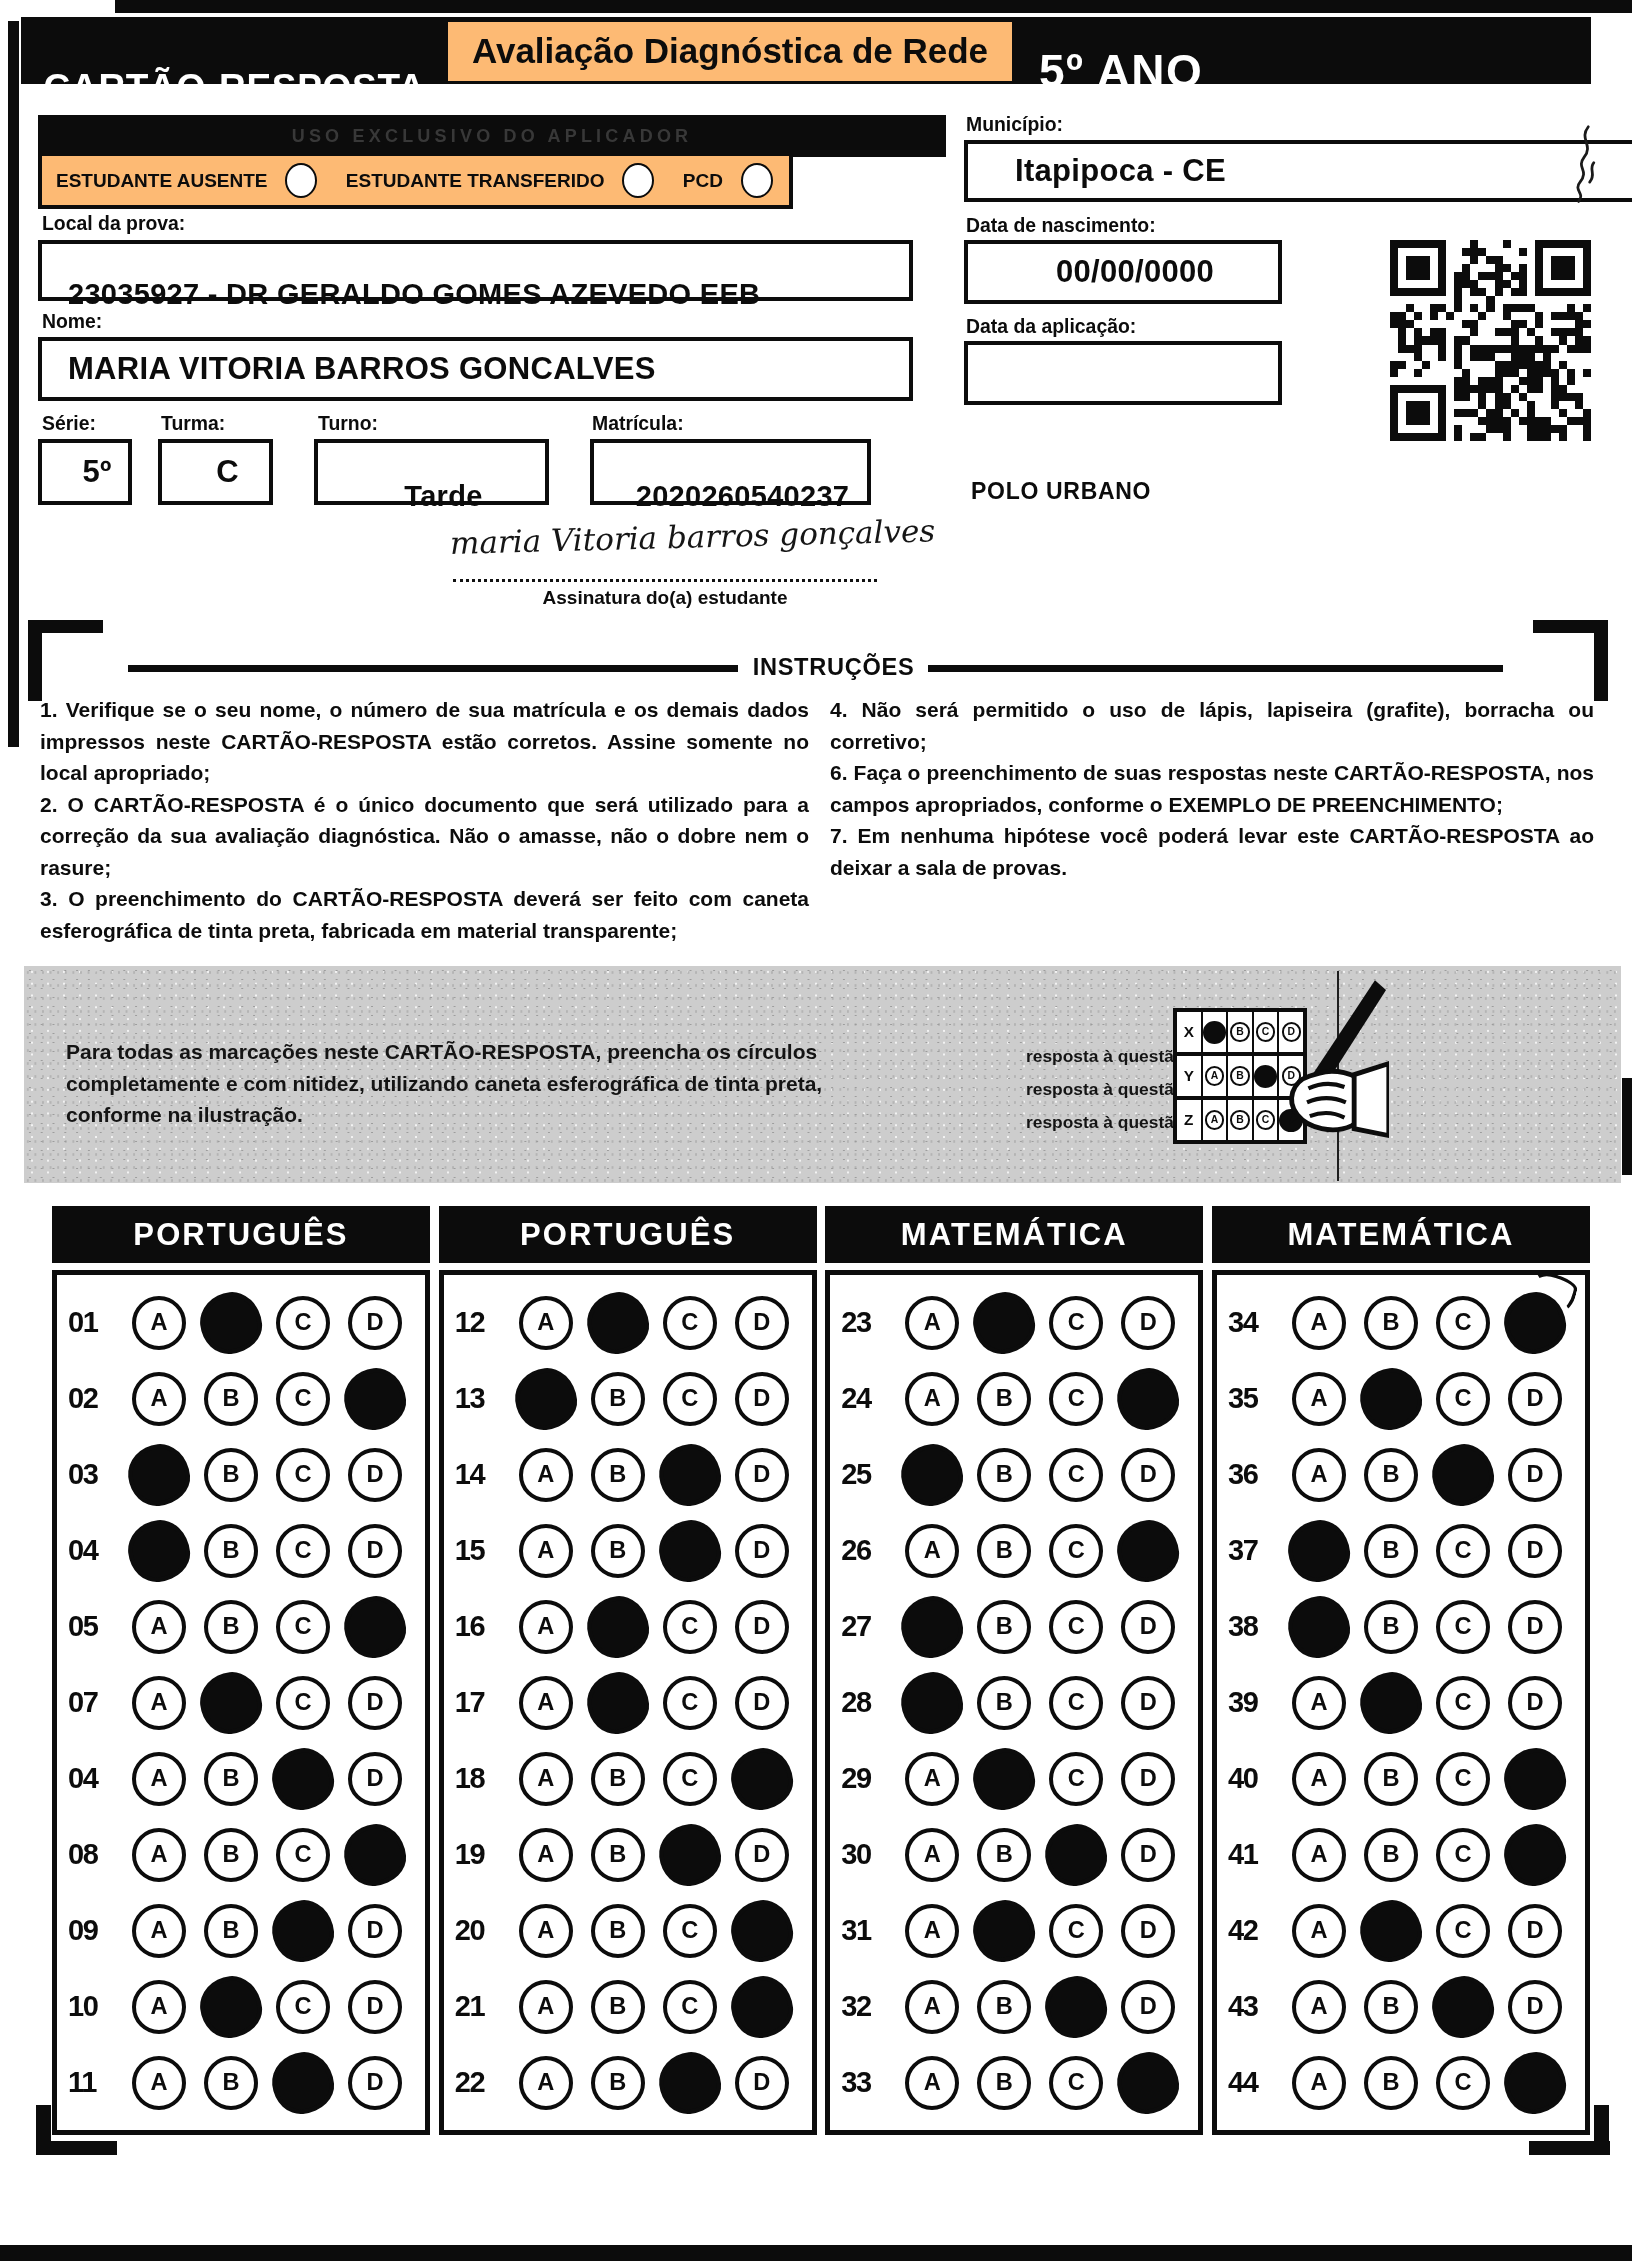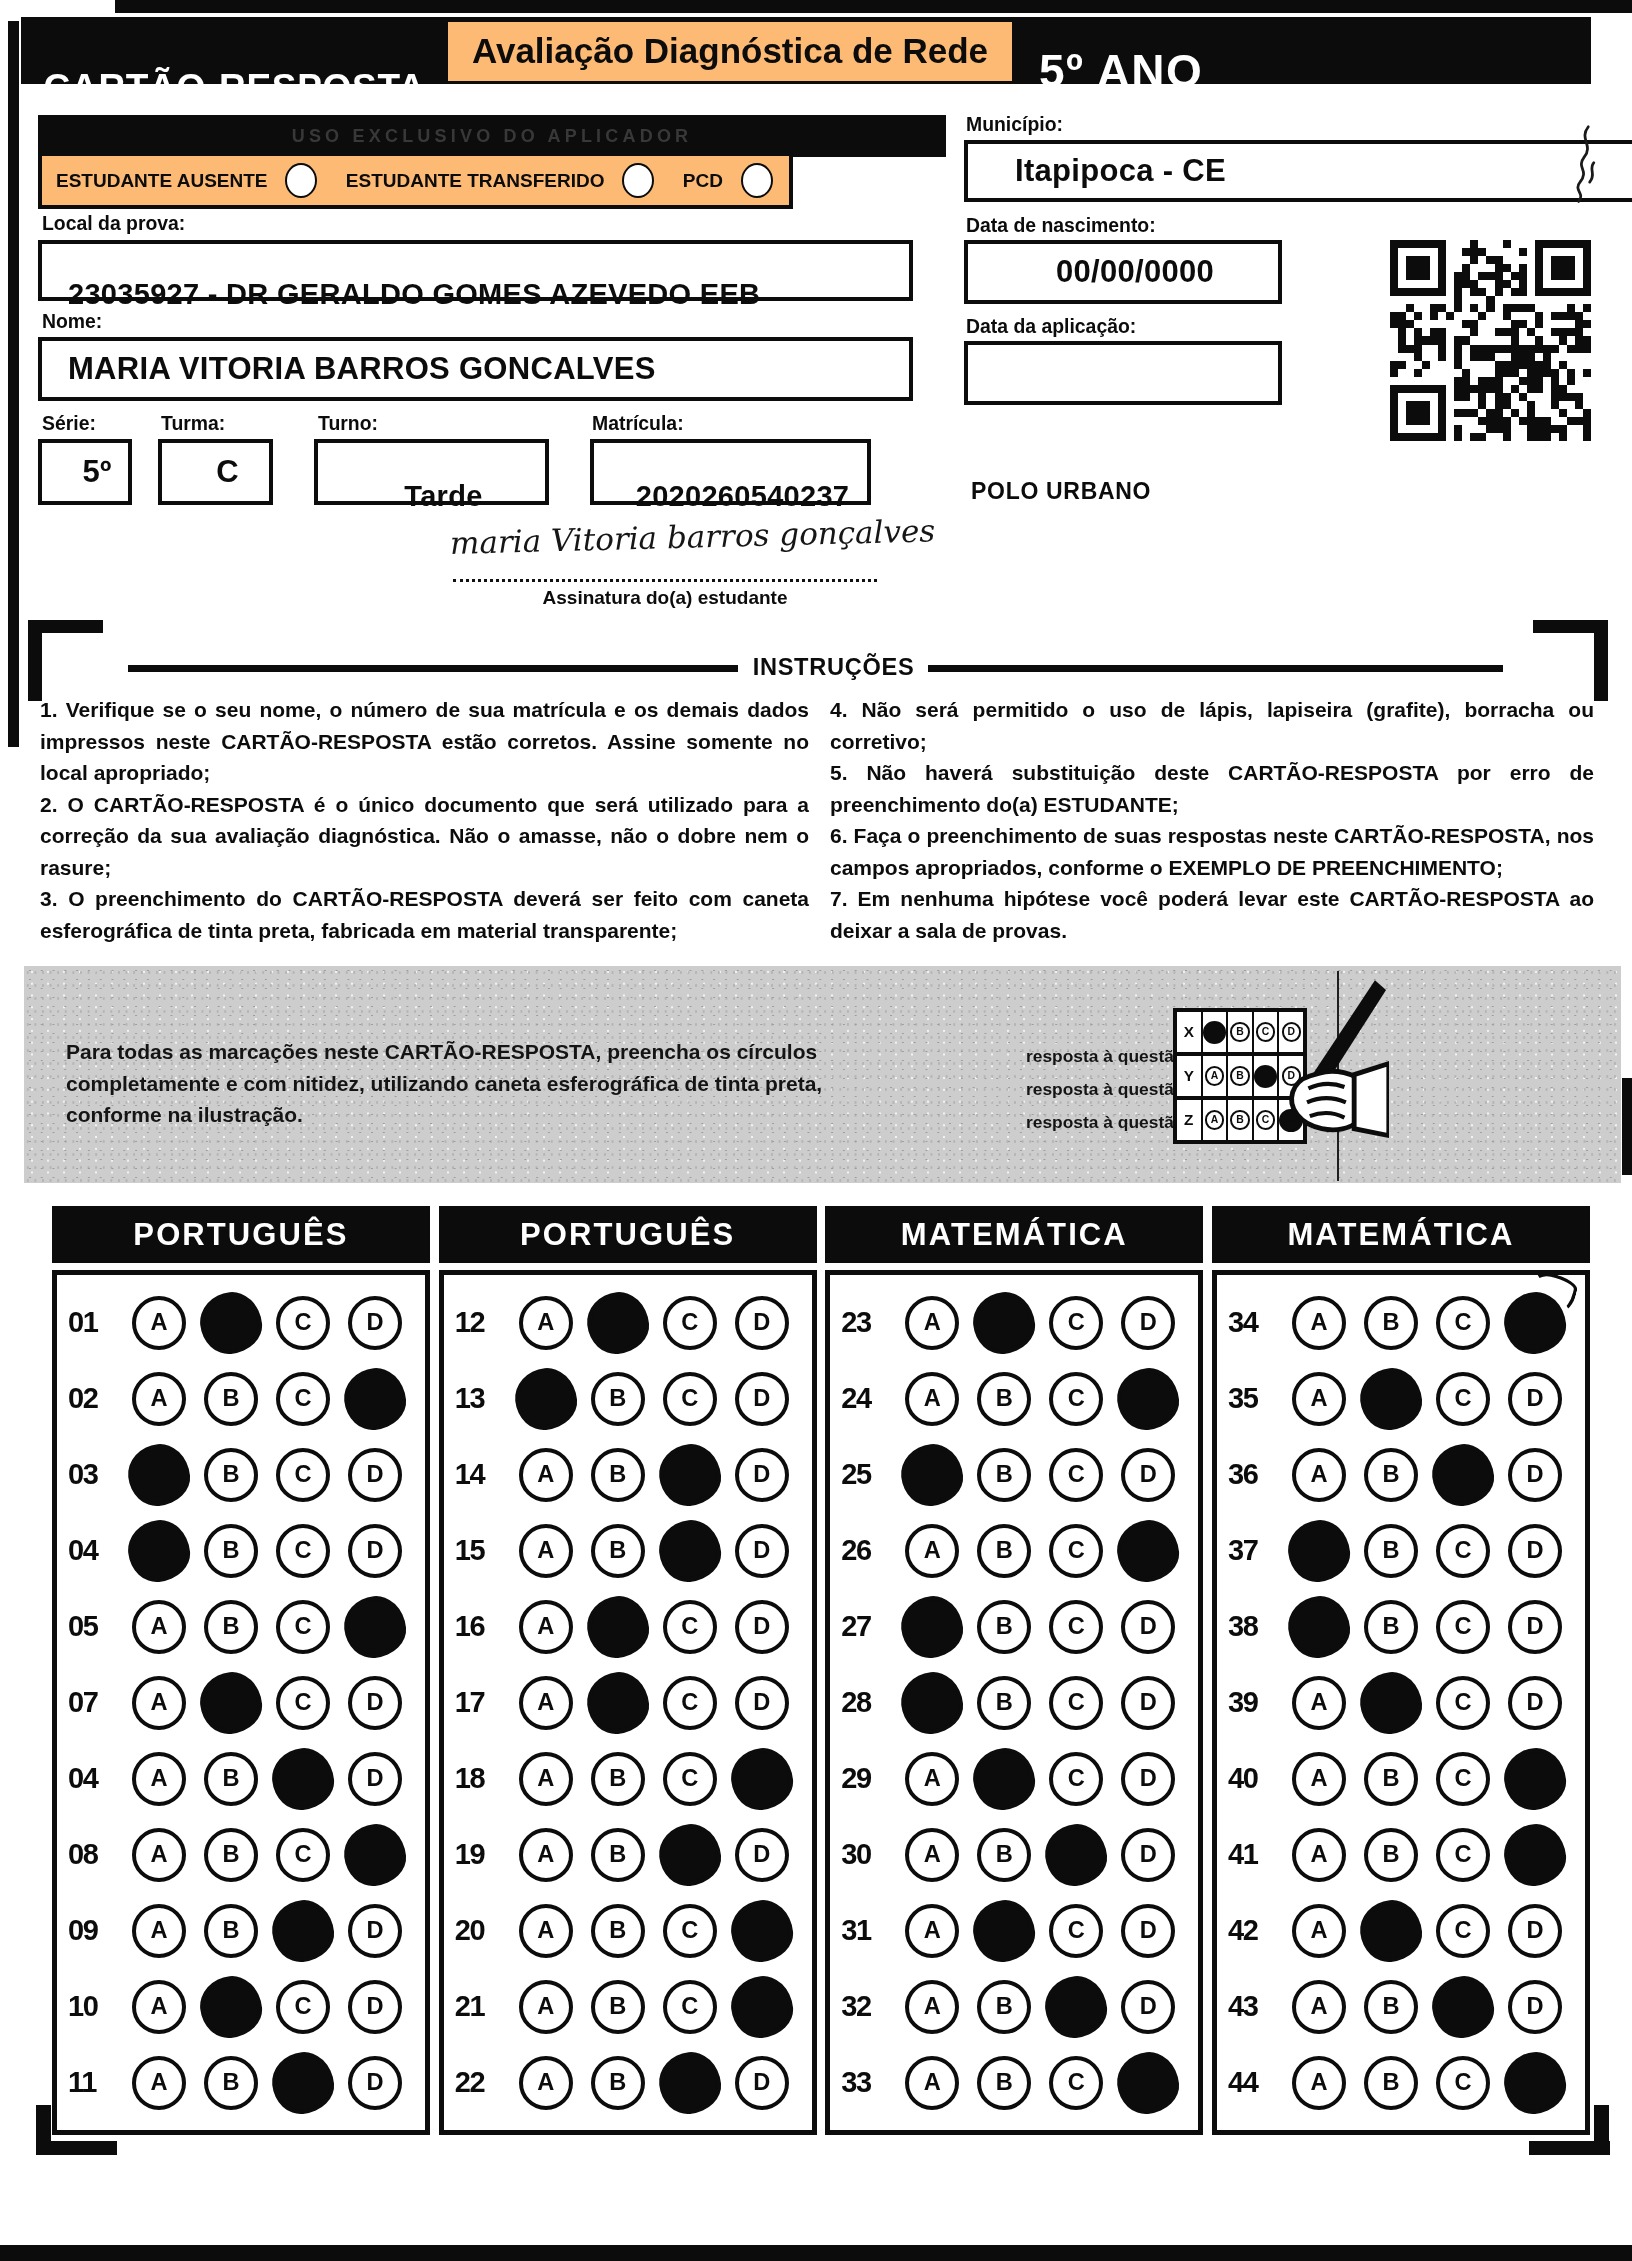--- a/index.html
+++ b/index.html
@@ -452,21 +452,20 @@
   <div class="abs ink inst-line-l"></div>
   <div class="abs inst-title">INSTRUÇÕES</div>
   <div class="abs ink inst-line-r"></div>
   <div class="abs inst-col inst-left">
     <p>1. Verifique se o seu nome, o número de sua matrícula e os demais dados impressos neste CARTÃO-RESPOSTA estão corretos. Assine somente no local apropriado;</p>
     <p>2. O CARTÃO-RESPOSTA é o único documento que será utilizado para a correção da sua avaliação diagnóstica. Não o amasse, não o dobre nem o rasure;</p>
     <p>3. O preenchimento do CARTÃO-RESPOSTA deverá ser feito com caneta esferográfica de tinta preta, fabricada em material transparente;</p>
   </div>
   <div class="abs inst-col inst-right">
     <p>4. Não será permitido o uso de lápis, lapiseira (grafite), borracha ou corretivo;</p>
-    <p>5. Não haverá substituição deste CARTÃO-RESPOSTA por erro de preenchimento do(a) ESTUDANTE;</p>
     <p>6. Faça o preenchimento de suas respostas neste CARTÃO-RESPOSTA, nos campos apropriados, conforme o EXEMPLO DE PREENCHIMENTO;</p>
     <p>7. Em nenhuma hipótese você poderá levar este CARTÃO-RESPOSTA ao deixar a sala de provas.</p>
   </div>
 
   <div class="abs example-band"></div>
   <div class="abs ex-text">Para todas as marcações neste CARTÃO-RESPOSTA, preencha os círculos completamente e com nitidez, utilizando caneta esferográfica de tinta preta, conforme na ilustração.</div>
   <div class="abs ex-legend">
     <div>resposta à questão X = A</div>
     <div>resposta à questão Y = C</div>
     <div>resposta à questão Z = D</div>

